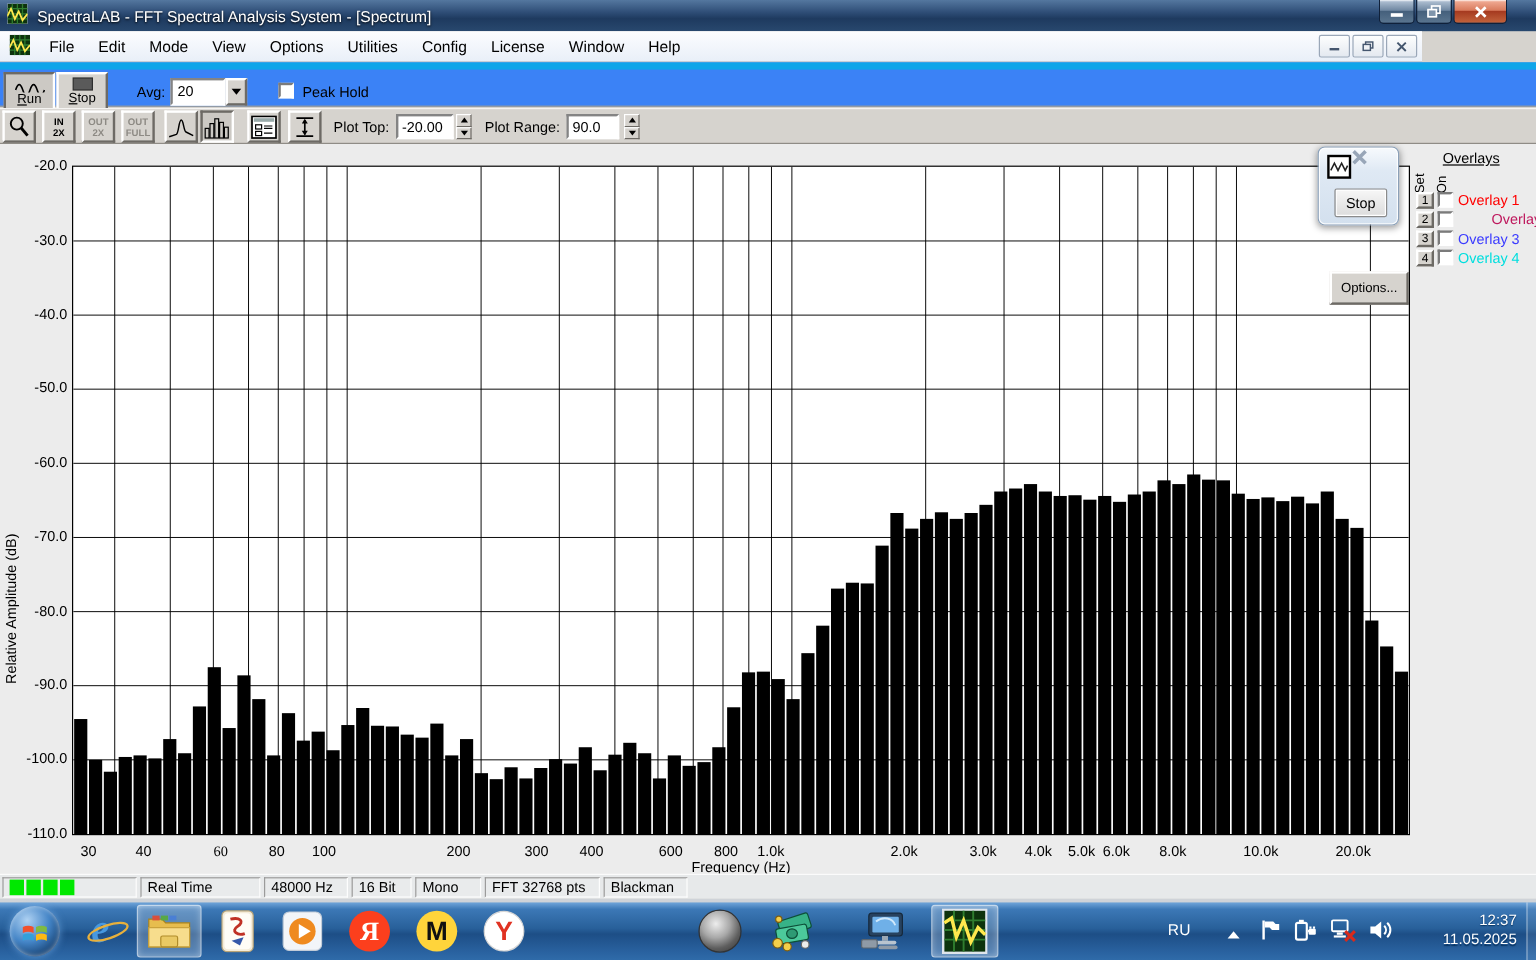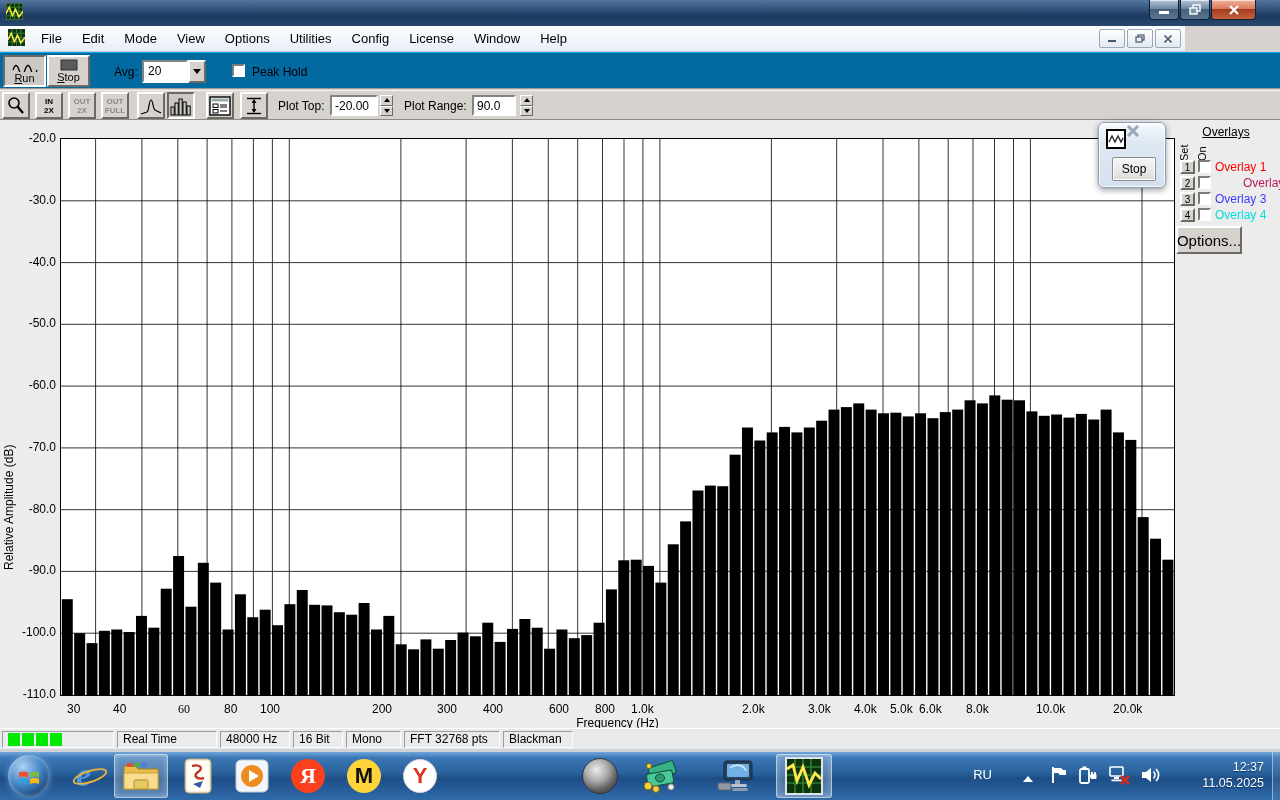--- a/index.html
+++ b/index.html
@@ -18,22 +18,22 @@
   .wbtn.close{background:linear-gradient(#f3b09a,#d97b5d 45%,#a63a20 50%,#c2633c)}
   
   .menubar{position:absolute;left:0;top:26px;width:1185px;height:26px;
     background:linear-gradient(#fcfdff,#e9eff8);border-bottom:1px solid #c3cbd6;display:flex;align-items:center}
   .menubar .logo{margin:0 6px 0 8px}
   .mitem{padding:3px 10px;font-size:13px;cursor:default}
   .mdicontrols{position:absolute;right:4px;top:3px;display:flex;gap:2px}
   .mdib{width:26px;height:19px;background:linear-gradient(#fdfefe,#e4e9f0);border:1px solid #9aa7b8;
     display:flex;align-items:center;justify-content:center;border-radius:2px}
   
-  .toolbar1{position:absolute;left:0;top:52px;width:1280px;height:37px;background:#0369a1;
-    border-top:1px solid #0ea5e9;border-bottom:1px solid #9f9c96}
+  .toolbar1{position:absolute;left:0;top:52px;width:1280px;height:37px;background:#3b82f6;
+    border-top:6px solid #0ea5e9;border-bottom:1px solid #9f9c96}
   .toolbar2{position:absolute;left:0;top:90px;width:1280px;height:30px;background:#d6d3ce;
     border-top:1px solid #f5f4f2;border-bottom:1px solid #8f8c86}
   .raised{background:#d6d3ce;border:2px solid;border-color:#ffffff #6d6a65 #6d6a65 #ffffff}
   .pressed{background:#ccc9c4;border:2px solid;border-color:#6d6a65 #ffffff #ffffff #6d6a65}
   .tbtn{position:absolute;display:flex;flex-direction:column;align-items:center;justify-content:center;font-size:11px}
   .combo{position:absolute;left:142px;top:7px;width:64px;height:23px;display:flex}
   .combo .ctext{flex:1;background:#fff;border:2px solid;border-color:#848484 #fff #fff #848484;padding:2px 4px;font-size:12px}
   .combo .cbtn{width:18px;background:#d6d3ce;border:2px solid;border-color:#fff #6d6a65 #6d6a65 #fff;display:flex;align-items:center;justify-content:center}
   .tri-dn{width:0;height:0;border-left:4px solid transparent;border-right:4px solid transparent;border-top:5px solid #000}
   .tri-up-s{width:0;height:0;border-left:3px solid transparent;border-right:3px solid transparent;border-bottom:4px solid #000}
@@ -52,21 +52,21 @@
   .xtick{position:absolute;width:56px;text-align:left;font-size:12px}
   .xaxis-label{position:absolute;left:60px;top:596px;width:1115px;text-align:center;font-size:12px}
   .yaxis-label{position:absolute;left:2px;top:170px;height:280px;display:flex;align-items:center;
     writing-mode:vertical-rl;transform:rotate(180deg);font-size:12px}
   
   .ov-title{position:absolute;left:1190px;top:5px;width:72px;text-align:center;font-size:12px;text-decoration:underline}
   .ov-rot{position:absolute;writing-mode:vertical-rl;transform:rotate(180deg);font-size:11px}
   .setbtn{position:absolute;width:15px;height:14px;font-size:10px;display:flex;align-items:center;justify-content:center}
   .ovcb{position:absolute;width:13px;height:13px;background:#fff;border:2px solid;border-color:#7b7b7b #fff #fff #7b7b7b}
   .ovlbl{position:absolute;font-size:12px;white-space:nowrap}
-  .optbtn{position:absolute;left:1176px;top:106px;width:66px;height:28px;font-size:15px;
+  .optbtn{position:absolute;left:1108px;top:106px;width:66px;height:28px;font-size:11px;
     display:flex;align-items:center;justify-content:center}
   
   .miniwin{position:absolute;left:1098px;top:2px;width:68px;height:66px;border-radius:6px;
     border:1px solid #8ba0b8;background:linear-gradient(#f7fafd,#dfe9f4 30%,#d3e0ee);
     box-shadow:0 2px 6px rgba(0,0,0,.4),inset 0 0 0 1px rgba(255,255,255,.85)}
   .miniwin .mico{position:absolute;left:7px;top:6px;width:20px;height:20px;background:#fff;border:2px solid #000}
   .miniwin .mclose{position:absolute;left:26px;top:0px}
   .ministop{position:absolute;left:13px;top:34px;width:44px;height:24px;font-size:12px;
     background:linear-gradient(#f7f7f7,#dcdcdc);border:1px solid #8b8b8b;border-radius:2px;
     display:flex;align-items:center;justify-content:center;box-shadow:inset 0 0 0 1px #fff}
@@ -97,20 +97,21 @@
 <body>
 
 <div class="titlebar">
   <span class="logo">
     <svg width="17" height="17" viewBox="0 0 16 16">
         <rect width="16" height="16" fill="#0d330d" stroke="#c8d6ea" stroke-width="0.5"></rect>
         <path d="M0 4h16M0 8h16M0 12h16M4 0v16M8 0v16M12 0v16" stroke="#2f7d2f" stroke-width="1"></path>
         <polyline points="0,10 3,4 6,12 9,6 12,13 16,8" fill="none" stroke="#ffe84d" stroke-width="1.4"></polyline>
       </svg>
   </span>
+  <span class="title-text">SpectraLAB - FFT Spectral Analysis System - [Spectrum]</span>
   <div class="wincontrols">
     <div class="wbtn" style="width:30px">
       <svg width="12" height="10">
           <rect x="1" y="6" width="10" height="3" fill="#fff"></rect>
         </svg>
     </div>
     <div class="wbtn" style="width:30px">
       <svg width="13" height="11">
           <rect x="4" y="1" width="7" height="6" fill="none" stroke="#fff" stroke-width="1.4"></rect>
           <rect x="1" y="4" width="7" height="6" fill="#7f95ac" stroke="#fff" stroke-width="1.4"></rect>

